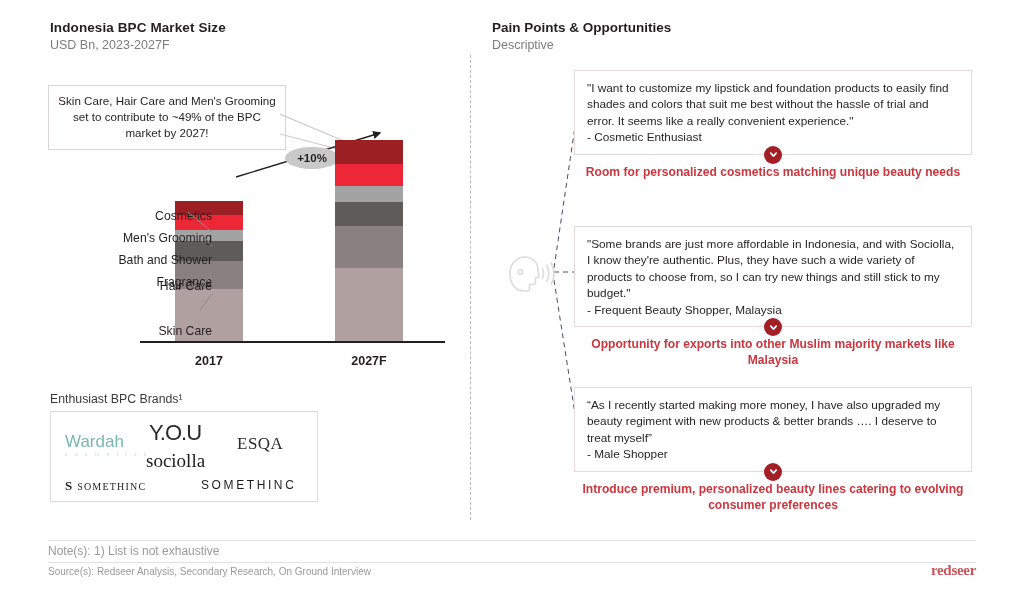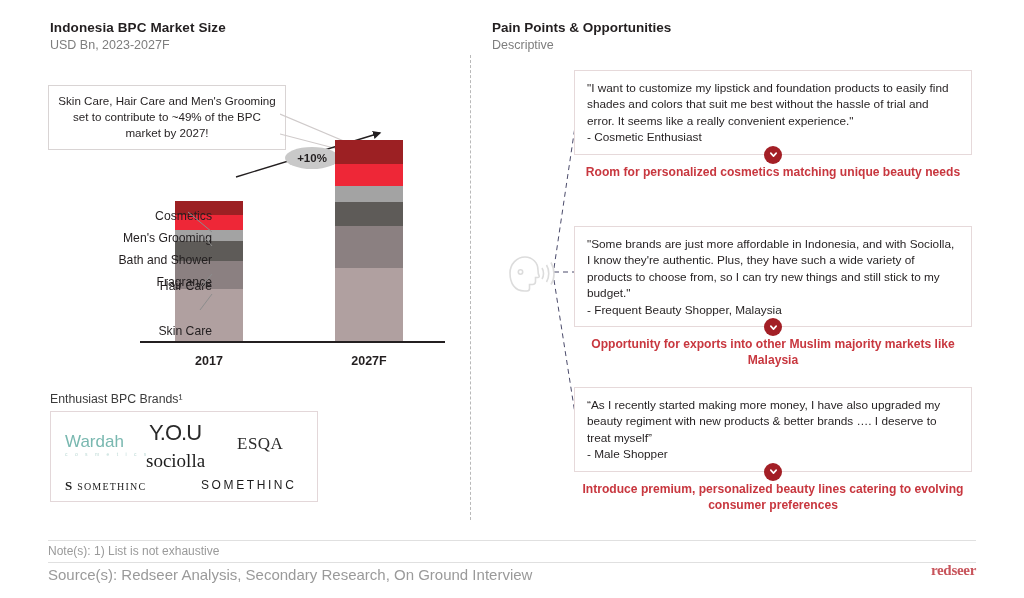--- a/index.html
+++ b/index.html
@@ -91,21 +91,21 @@
     margin-top:9px;
   }
   .connectors{position:absolute;left:0;top:0;width:500px;height:530px;pointer-events:none;}
 
   
   .footer{position:absolute;left:0;bottom:0;width:1024px;height:70px;}
   .rule{position:absolute;left:48px;width:928px;height:1px;background:#e0e0e0;}
   .rule1{top:12px;}
   .rule2{top:34px;}
   .note{position:absolute;left:48px;top:16px;font-size:12px;color:#9a9a9a;}
-  .source{position:absolute;left:48px;top:38px;font-size:15px;color:#9a9a9a;}
+  .source{position:absolute;left:48px;top:38px;font-size:10px;color:#9a9a9a;}
   .logo{
     position:absolute;right:48px;top:34px;font-size:15px;font-weight:bold;
     color:#c8555c;font-family:"Liberation Serif",serif;letter-spacing:-.3px;
   }
 </style>
 </head>
 <body>
 
 <div class="slide">
 

